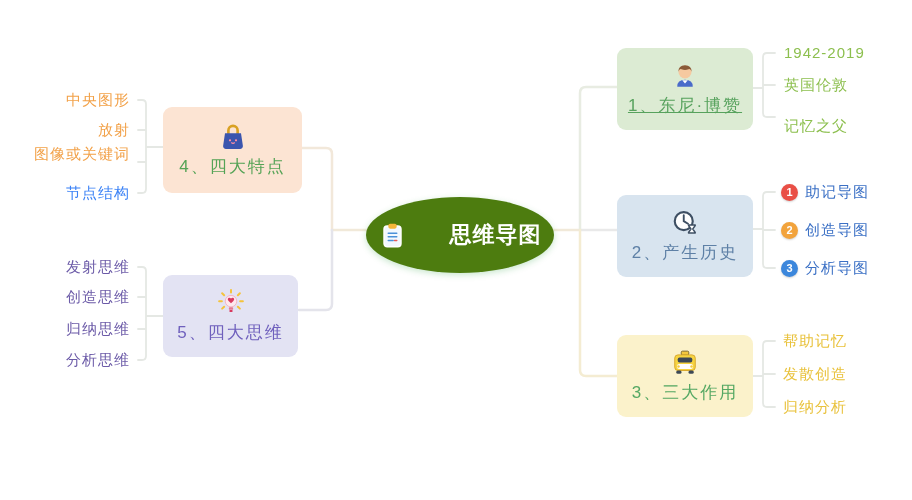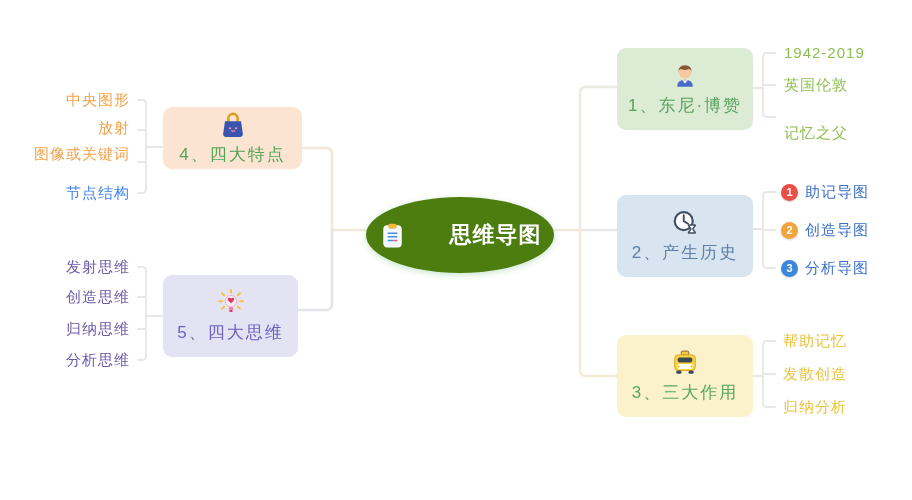--- a/index.html
+++ b/index.html
@@ -13,26 +13,26 @@
          gap:3px;border-radius:9px;font-size:17px;font-weight:500;letter-spacing:2px;}
   .node .icon, .center-node .icon{display:flex;align-items:center;justify-content:center;line-height:0;}
   .sub{position:absolute;height:20px;line-height:20px;font-size:15px;white-space:nowrap;
          display:flex;align-items:center;letter-spacing:1px;}
   .badge{width:17px;height:17px;border-radius:50%;color:#fff;font-size:11px;font-weight:700;
          display:flex;align-items:center;justify-content:center;margin-right:7px;flex:0 0 17px;
          box-shadow:0 1px 2px rgba(0,0,0,.18);letter-spacing:0;}
   #node1{left:617px;top:48px;width:136px;height:82px;}
   #node2{left:617px;top:195px;width:136px;height:82px;}
   #node3{left:617px;top:335px;width:136px;height:82px;}
-  #node4{left:163px;top:107px;width:139px;height:62px;}
+  #node4{left:163px;top:107px;width:139px;height:86px;}
   #node5{left:163px;top:275px;width:135px;height:82px;}
-  #s1a{left:784px;top:43px;}  #s1b{left:784px;top:75px;}  #s1c{left:784px;top:123px;}
+  #s1a{left:784px;top:43px;}  #s1b{left:784px;top:75px;}  #s1c{left:784px;top:116px;}
   #s2a{left:781px;top:182px;} #s2b{left:781px;top:220px;} #s2c{left:781px;top:258px;}
   #s3a{left:783px;top:331px;} #s3b{left:783px;top:364px;} #s3c{left:783px;top:397px;}
-  #s4a{right:782px;top:90px;} #s4b{right:782px;top:120px;font-family:Liberation Mono, monospace;} #s4c{right:782px;top:144px;} #s4d{right:782px;top:183px;}
+  #s4a{right:782px;top:90px;} #s4b{right:782px;top:120px;} #s4c{right:782px;top:144px;} #s4d{right:782px;top:183px;}
   #s5a{right:782px;top:257px;} #s5b{right:782px;top:287px;} #s5c{right:782px;top:319px;} #s5d{right:782px;top:350px;}
 </style>
 </head>
 <body>
 
 <div class="stage">
 
   <svg class="links">
     <g fill="none" stroke-width="2.5" stroke-linecap="round">
       <path d="M368,230 H332" stroke="#f1e9d9"></path>
@@ -61,21 +61,21 @@
           <path d="M8.2,10 H15.8"></path>
             <path d="M8.2,13.2 H15.8"></path>
             <path d="M8.2,16.4 H12.6"></path>
         </g>
         <path d="M13.8,16.4 H15.8" stroke="#e85a5a" stroke-width="1.3" stroke-linecap="round"></path>
       </svg>
     </span>
     <span>思维导图</span>
   </div>
 
-  <div class="node" id="node1" style="background-color: rgb(220, 235, 211); color: rgb(87, 162, 93);">
+  <div class="node" id="node1" style="background-color: rgb(220, 235, 211); color: rgb(87, 162, 93); text-decoration: underline;">
     <span class="icon">
       <svg viewBox="0 0 24 24" width="30" height="30">
         <path d="M5.8,20.5 Q5.8,15 12,15 Q18.2,15 18.2,20.5 Z" fill="#4a6bca"></path>
         <path d="M9.8,15.4 L12,18 L14.2,15.4 Z" fill="#ffffff"></path>
         <circle cx="12" cy="8.8" r="5.2" fill="#f6c9a0"></circle>
         <path d="M6.8,8.6 Q6.6,3.4 12,3.4 Q17.4,3.4 17.2,8.6 Q16.6,5.8 14.8,6.6 Q12,7.8 9.2,6.6 Q7.4,5.8 6.8,8.6 Z" fill="#8a5a38"></path>
       </svg>
     </span>
     <span>1、东尼·博赞</span>
   </div>

